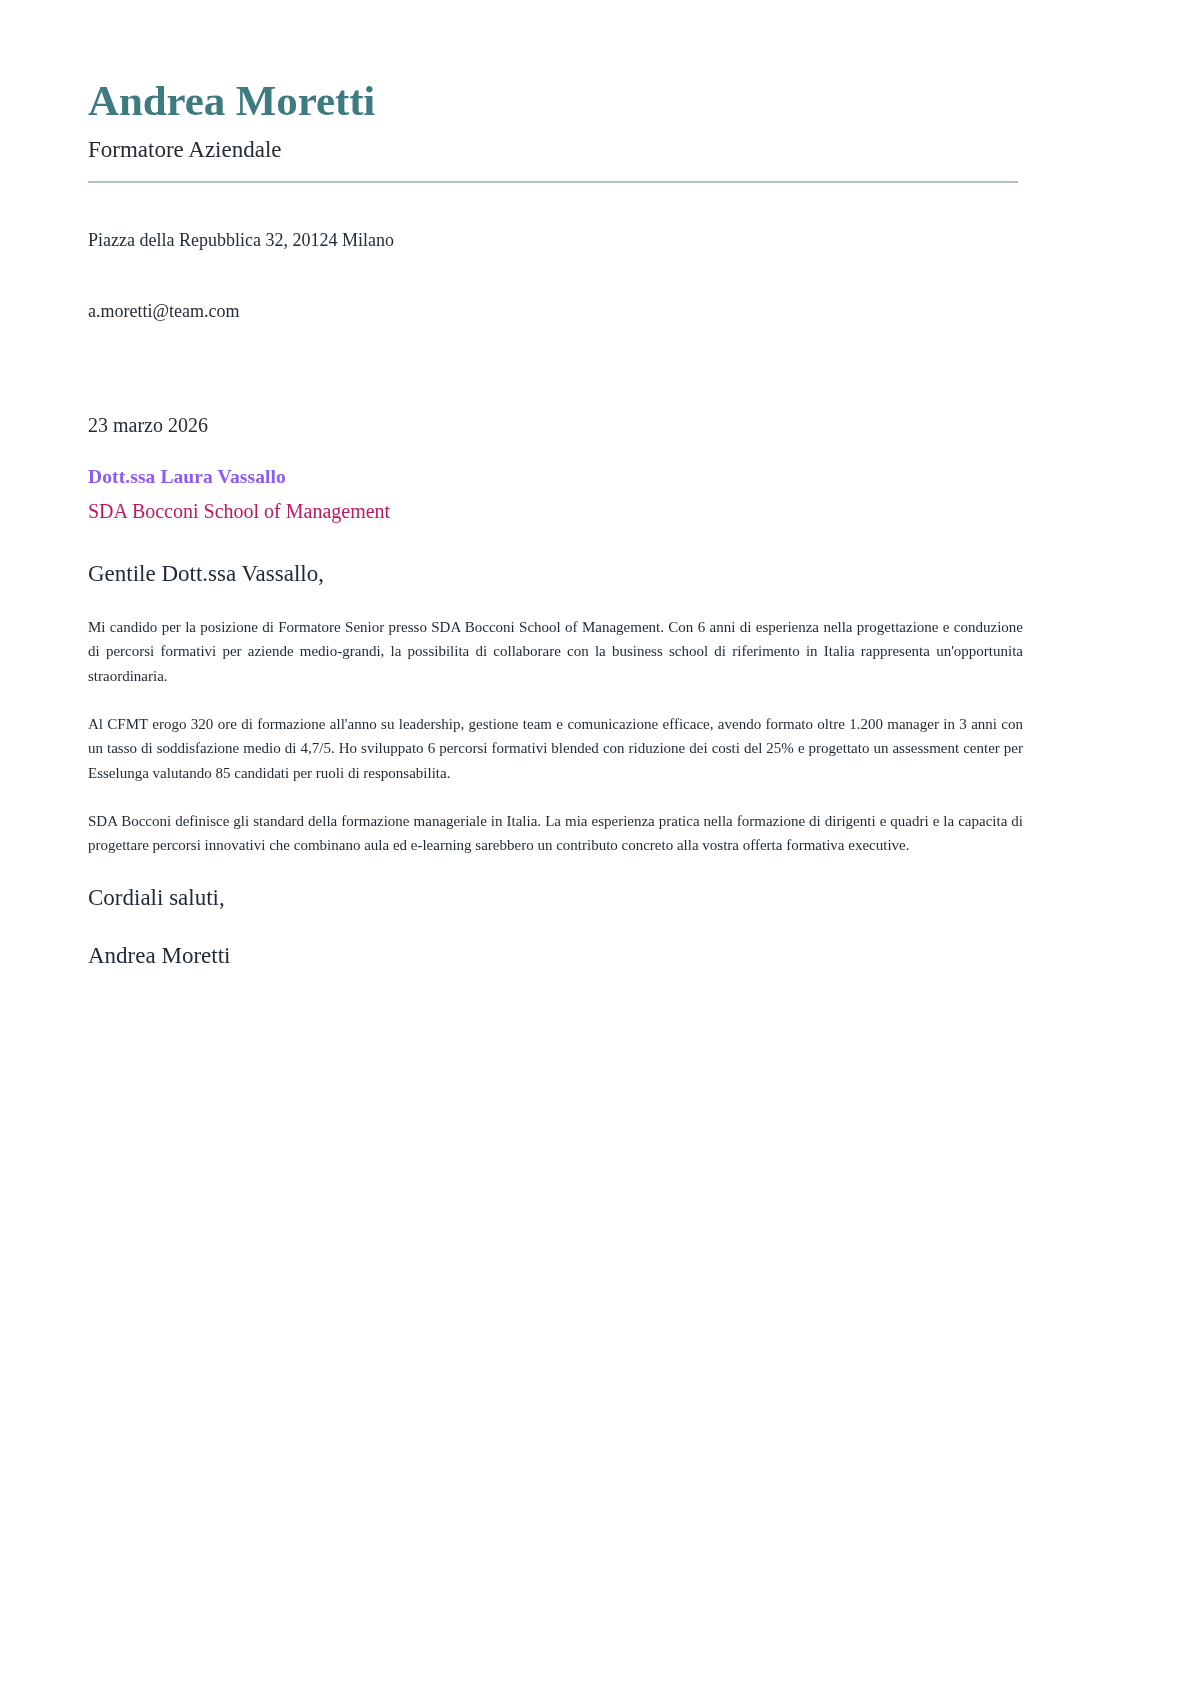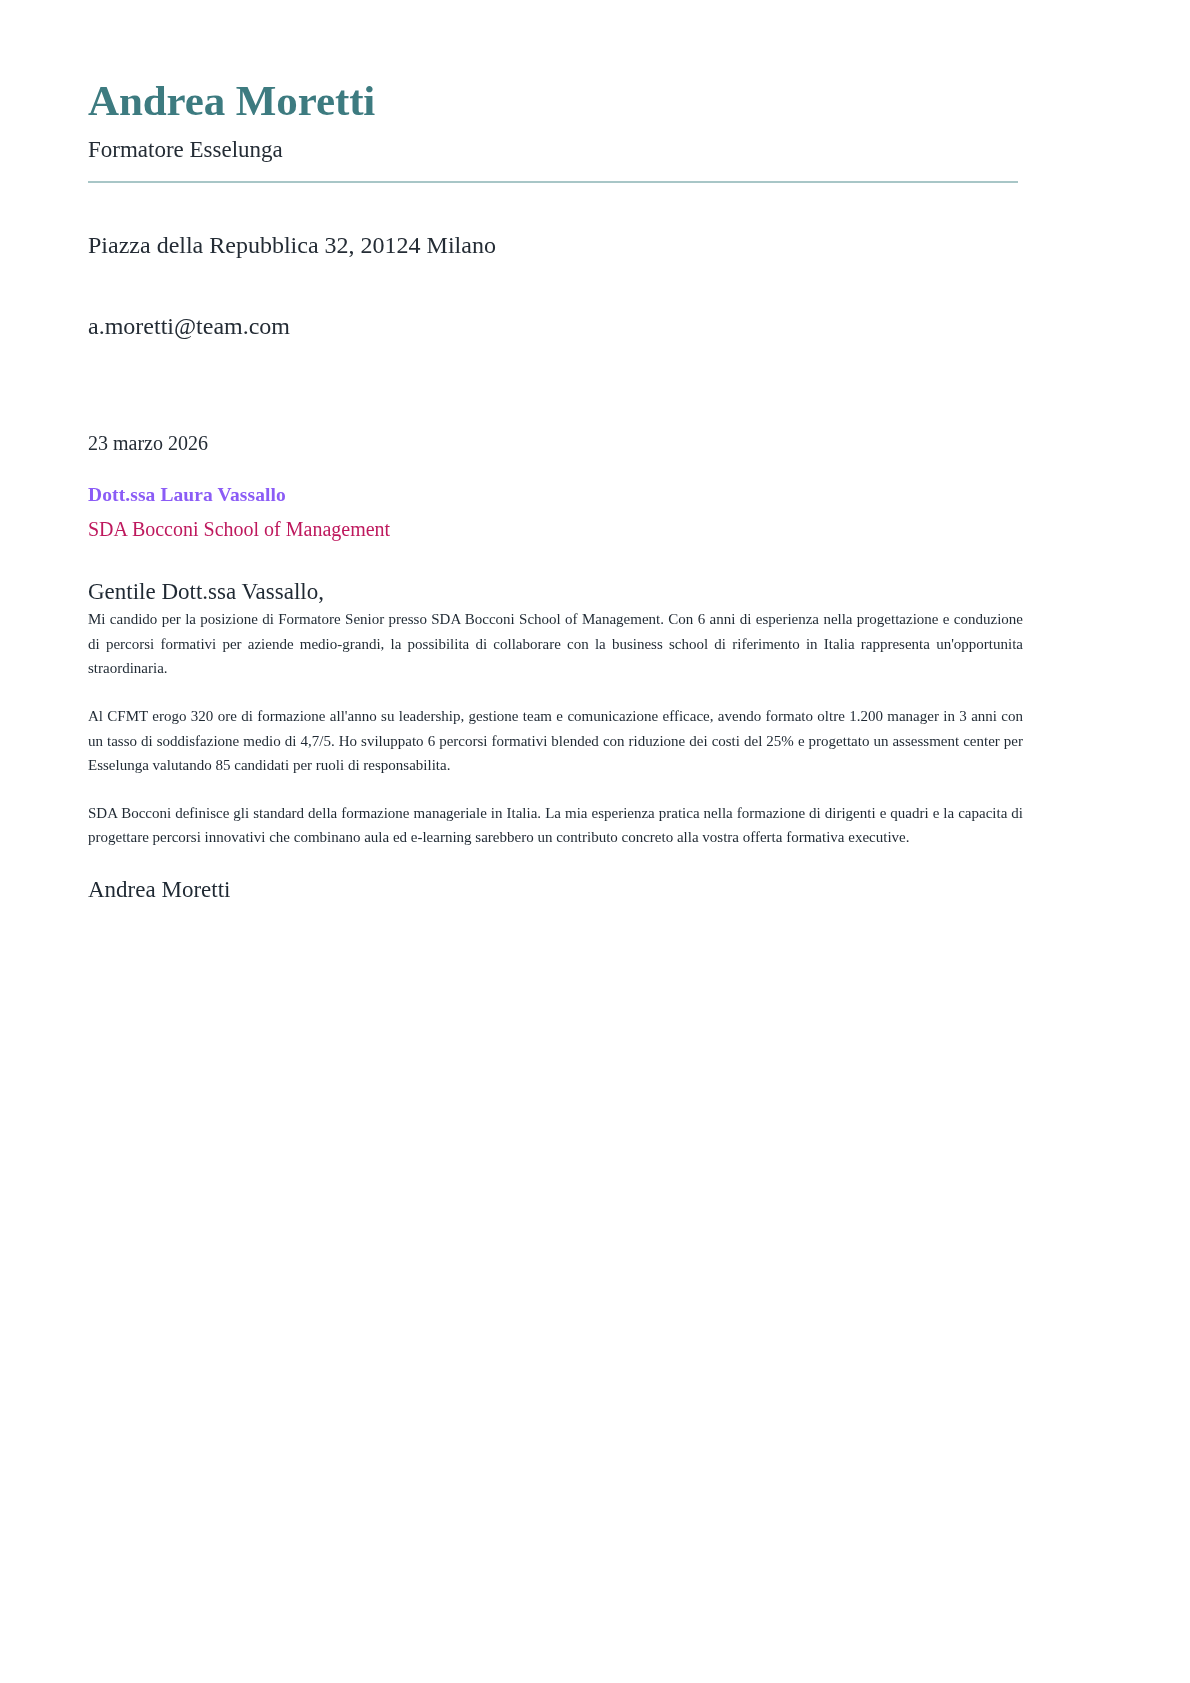--- a/index.html
+++ b/index.html
@@ -40,21 +40,21 @@
     font-weight: normal;
     margin: 0 0 17px 0;
   }
   .rule {
     height: 0;
     border-top: 2px solid #a8c6c7;
     width: 930px;
     margin: 0 0 22px 0;
   }
   .contact-line {
-    font-size: 24px;
+    font-size: 18px;
     line-height: 1.52;
     color: #242c35;
     margin-top: 44px;
   }
   .spacer-lg { height: 52px; }
   .date {
     font-size: 20px;
     line-height: 1.3;
     color: #242c35;
     margin-bottom: 26px;
@@ -71,20 +71,21 @@
   .recipient-org {
     font-size: 20px;
     line-height: 1.3;
     color: #be185d;
     margin-bottom: 34px;
   }
   .salutation {
     font-size: 23px;
     line-height: 1.35;
     color: #1f2933;
+    margin-bottom: 26px;
   }
   .body-par {
     font-size: 15px;
     line-height: 1.62;
     color: #1f2933;
     text-align: justify;
     text-justify: inter-word;
     margin: 0 0 24px 0;
     width: 935px;
   }
@@ -101,34 +102,35 @@
     margin: 0;
   }
 </style>
 </head>
 <body>
 
 <div class="page">
 
   <div class="header-block">
     <h1 class="name">Andrea Moretti</h1>
-    <div class="job-title">Formatore Esselunga</div>
+    <div class="job-title">Formatore Aziendale</div>
     <div class="rule"></div>
     <div class="contact-line">Piazza della Repubblica 32, 20124 Milano</div>
     <div class="contact-line">a.moretti@team.com</div>
   </div>
 
   <div class="spacer-lg"></div>
 
   <div class="date">23 marzo 2026</div>
 
   <div class="recipient-name">Dott.ssa Laura Vassallo</div>
   <div class="recipient-org">SDA Bocconi School of Management</div>
 
   <div class="salutation">Gentile Dott.ssa Vassallo,</div>
 
   <p class="body-par">Mi candido per la posizione di Formatore Senior presso SDA Bocconi School of Management. Con 6 anni di esperienza nella progettazione e conduzione di percorsi formativi per aziende medio-grandi, la possibilita di collaborare con la business school di riferimento in Italia rappresenta un'opportunita straordinaria.</p>
   <p class="body-par">Al CFMT erogo 320 ore di formazione all'anno su leadership, gestione team e comunicazione efficace, avendo formato oltre 1.200 manager in 3 anni con un tasso di soddisfazione medio di 4,7/5. Ho sviluppato 6 percorsi formativi blended con riduzione dei costi del 25% e progettato un assessment center per Esselunga valutando 85 candidati per ruoli di responsabilita.</p>
   <p class="body-par">SDA Bocconi definisce gli standard della formazione manageriale in Italia. La mia esperienza pratica nella formazione di dirigenti e quadri e la capacita di progettare percorsi innovativi che combinano aula ed e-learning sarebbero un contributo concreto alla vostra offerta formativa executive.</p>
 
+  <div class="closing">Cordiali saluti,</div>
   <div class="signature">Andrea Moretti</div>
 
 </div>
 
 </body></html>

